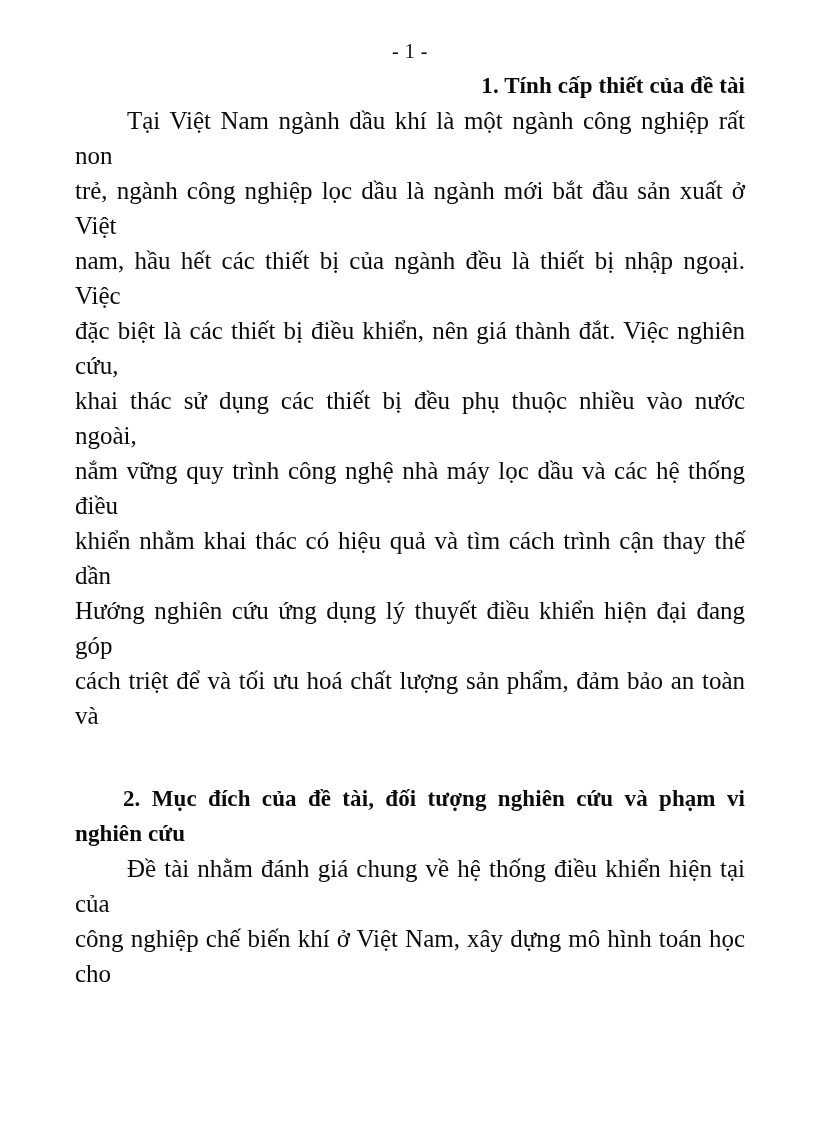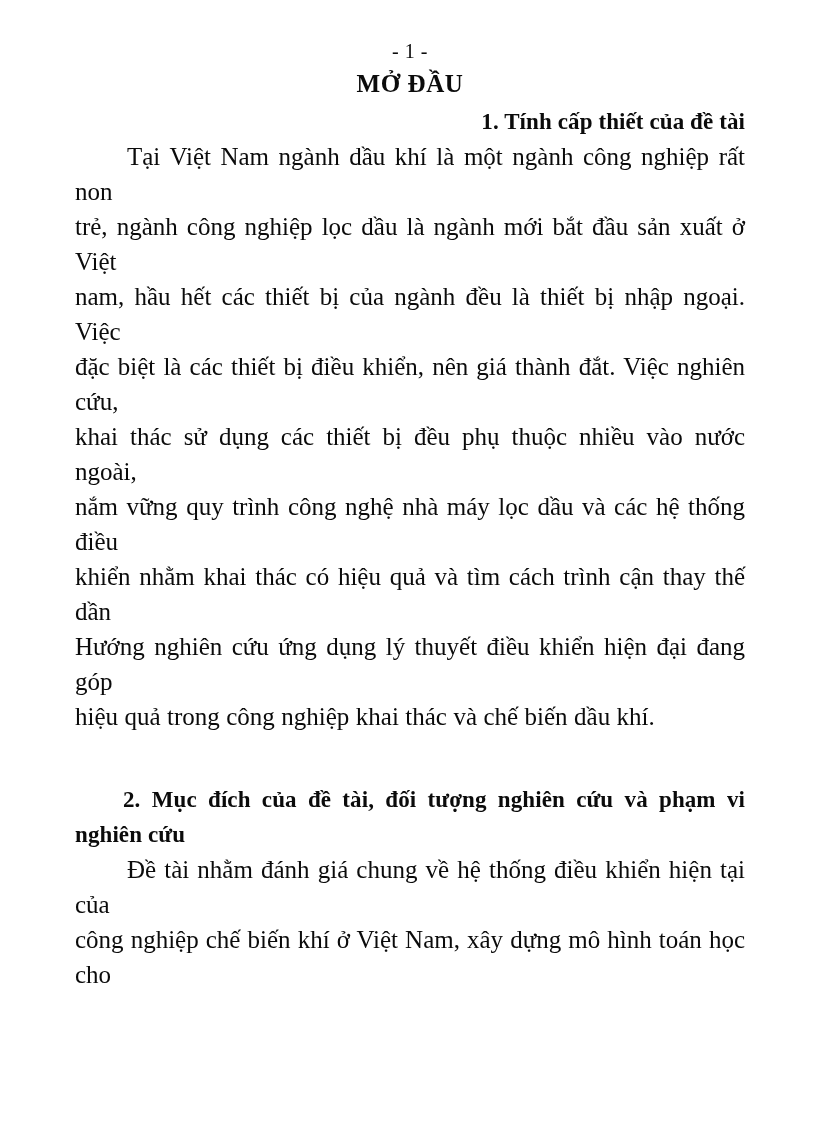--- a/index.html
+++ b/index.html
@@ -90,34 +90,33 @@
   }
 </style>
 </head>
 <body>
 
 <div class="page">
   <div class="content">
 
     <div class="page-number">- 1 -</div>
 
-    <div class="doc-title">MỞ ĐẦU</div>
 
     <h2 class="section-heading">1. Tính cấp thiết của đề tài</h2>
 
     <p class="body-par">
       <span class="par-line first">Tại Việt Nam ngành dầu khí là một ngành công nghiệp rất non</span>
       <span class="par-line">trẻ, ngành công nghiệp lọc dầu là ngành mới bắt đầu sản xuất ở Việt</span>
       <span class="par-line">nam, hầu hết các thiết bị của ngành đều là thiết bị nhập ngoại. Việc</span>
       <span class="par-line">đặc biệt là các thiết bị điều khiển, nên giá thành đắt. Việc nghiên cứu,</span>
       <span class="par-line">khai thác sử dụng các thiết bị đều phụ thuộc nhiều vào nước ngoài,</span>
       <span class="par-line">nắm vững quy trình công nghệ nhà máy lọc dầu và các hệ thống điều</span>
       <span class="par-line">khiển nhằm khai thác có hiệu quả và tìm cách trình cận thay thế dần</span>
       <span class="par-line">Hướng nghiên cứu ứng dụng lý thuyết điều khiển hiện đại đang góp</span>
-      <span class="par-line last">hiệu quả trong công nghiệp khai thác và chế biến dầu khí.</span>
+      <span class="par-line">cách triệt để và tối ưu hoá chất lượng sản phẩm, đảm bảo an toàn và</span>
     </p>
 
     <h2 class="section-heading justified">
       <span class="jline1">2. Mục đích của đề tài, đối tượng nghiên cứu và phạm vi</span>
       <span class="jline2">nghiên cứu</span>
     </h2>
 
     <p class="body-par">
       <span class="par-line first">Đề tài nhằm đánh giá chung về hệ thống điều khiển hiện tại của</span>
       <span class="par-line">công nghiệp chế biến khí ở Việt Nam, xây dựng mô hình toán học cho</span>

